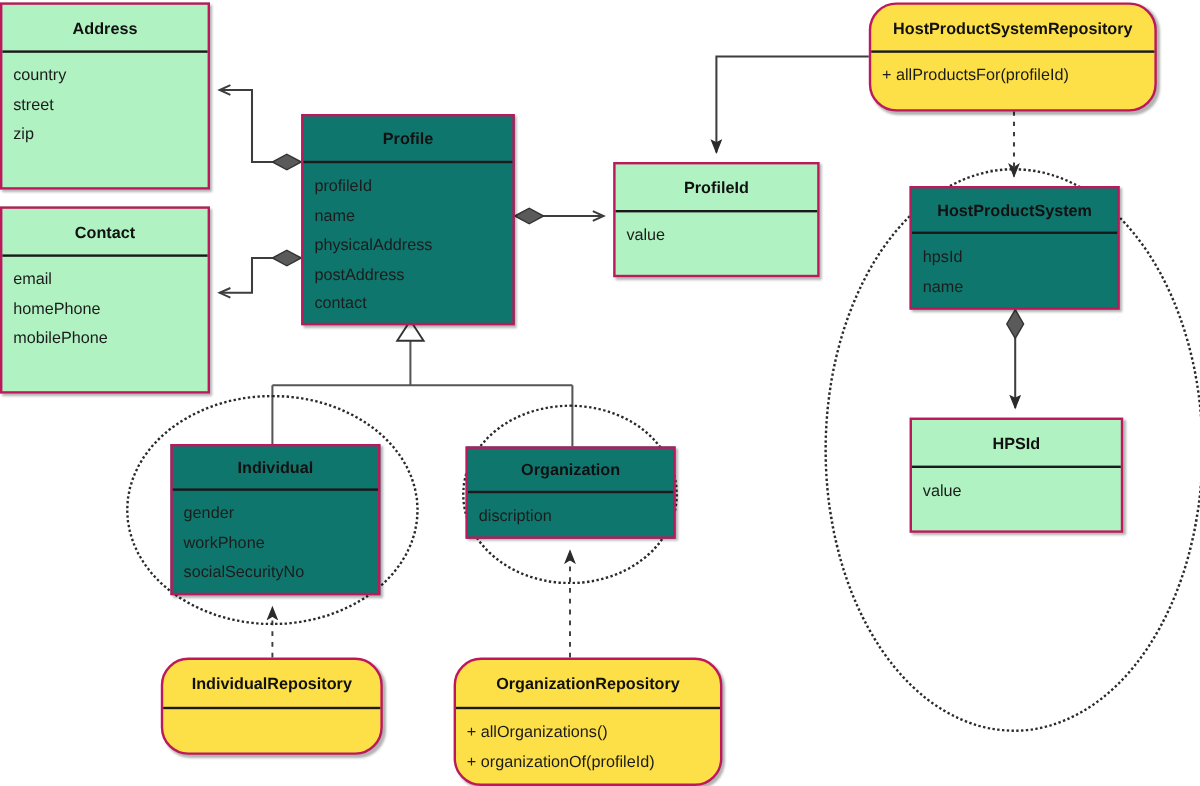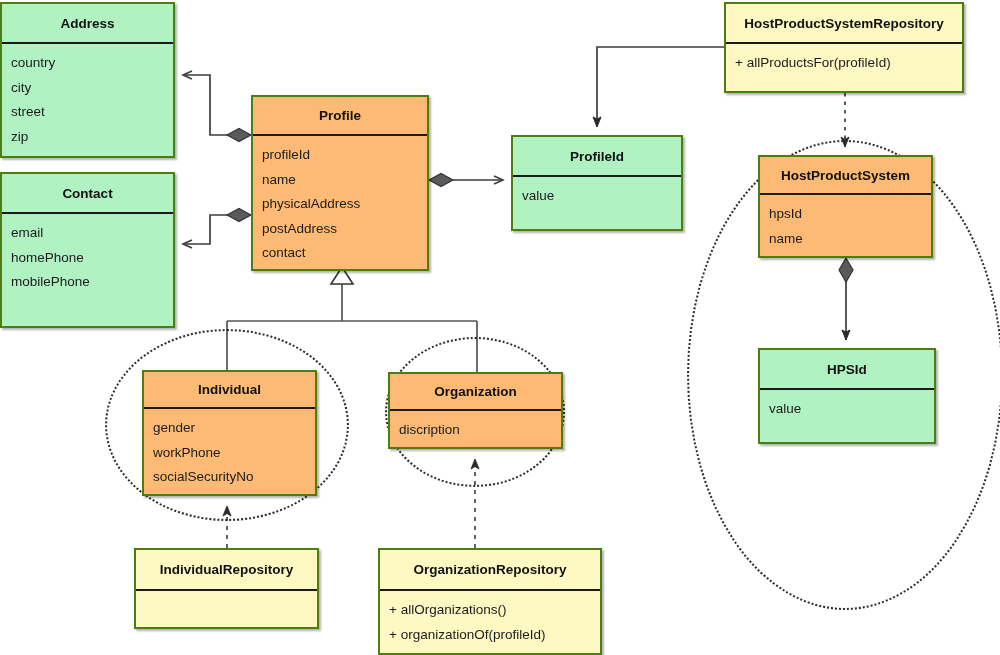--- a/index.html
+++ b/index.html
@@ -19,27 +19,27 @@
     position: absolute;
     left: 0;
     top: 0;
     width: 1000px;
     height: 655px;
     pointer-events: none;
   }
   .uml-class {
     position: absolute;
     box-sizing: border-box;
-    border: 2px solid #4d7c0f;
+    border: 2px solid #be185d;
     box-shadow: 2px 2px 2px rgba(0,0,0,0.30);
     z-index: 5;
   }
   .uml-class.green  { background: #b0f2c2; }
-  .uml-class.yellow { background: #fdba74; }
-  .uml-class.pink   { background: #fef9c3; }
+  .uml-class.yellow { background: #0f766e; }
+  .uml-class.pink   { background: #fde047; border-radius: 23px; }
 
   .uml-title {
     box-sizing: border-box;
     width: 100%;
     text-align: center;
     font-weight: bold;
     font-size: 13.5px;
     color: #111111;
     border-bottom: 2px solid #1a1a1a;
     display: flex;
@@ -127,21 +127,20 @@
     <g>
       <path d="M475,548 L475,459" fill="none" stroke="#3d3d3d" stroke-width="1.6" stroke-dasharray="4,5" marker-end="url(#dashArrow)"></path>
     </g>
   </svg>
 
   <div id="classes-layer">
       <div class="uml-class green" style="left: 0px; top: 2px; width: 175px; height: 156px;">
         <div class="uml-title" style="height: 40px;">Address</div>
         <div class="uml-members">
           <div class="uml-member">country</div>
-          <div class="uml-member">city</div>
           <div class="uml-member">street</div>
           <div class="uml-member">zip</div>
         </div>
       </div>
       <div class="uml-class green" style="left: 0px; top: 172px; width: 175px; height: 156px;">
         <div class="uml-title" style="height: 40px;">Contact</div>
         <div class="uml-members">
           <div class="uml-member">email</div>
           <div class="uml-member">homePhone</div>
           <div class="uml-member">mobilePhone</div>

